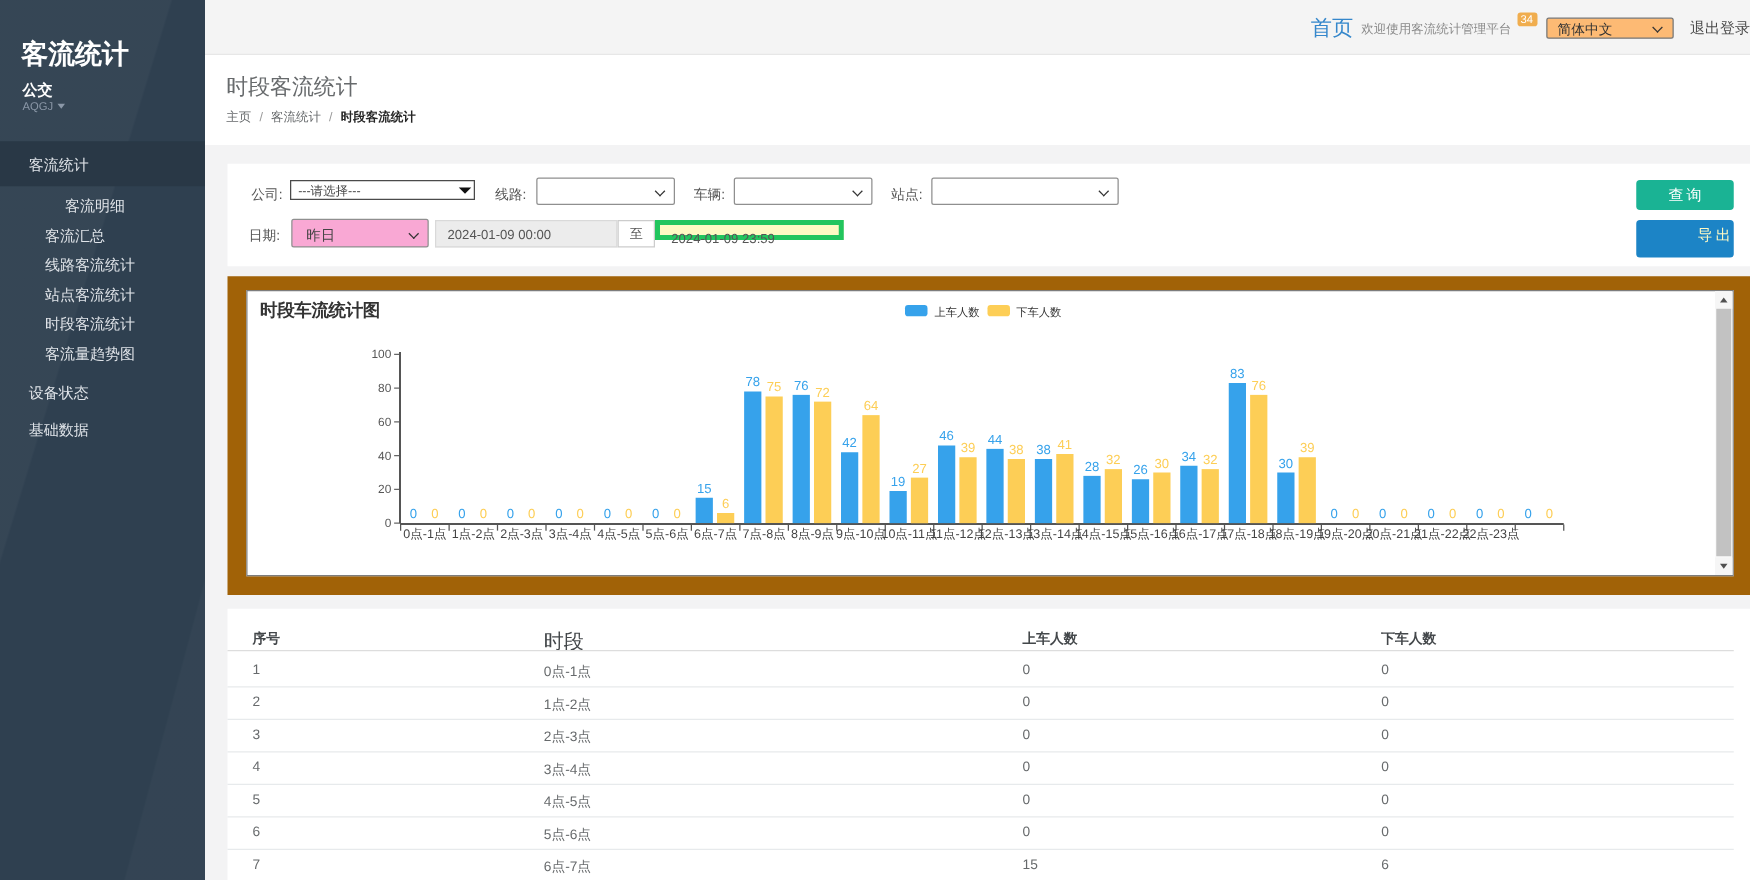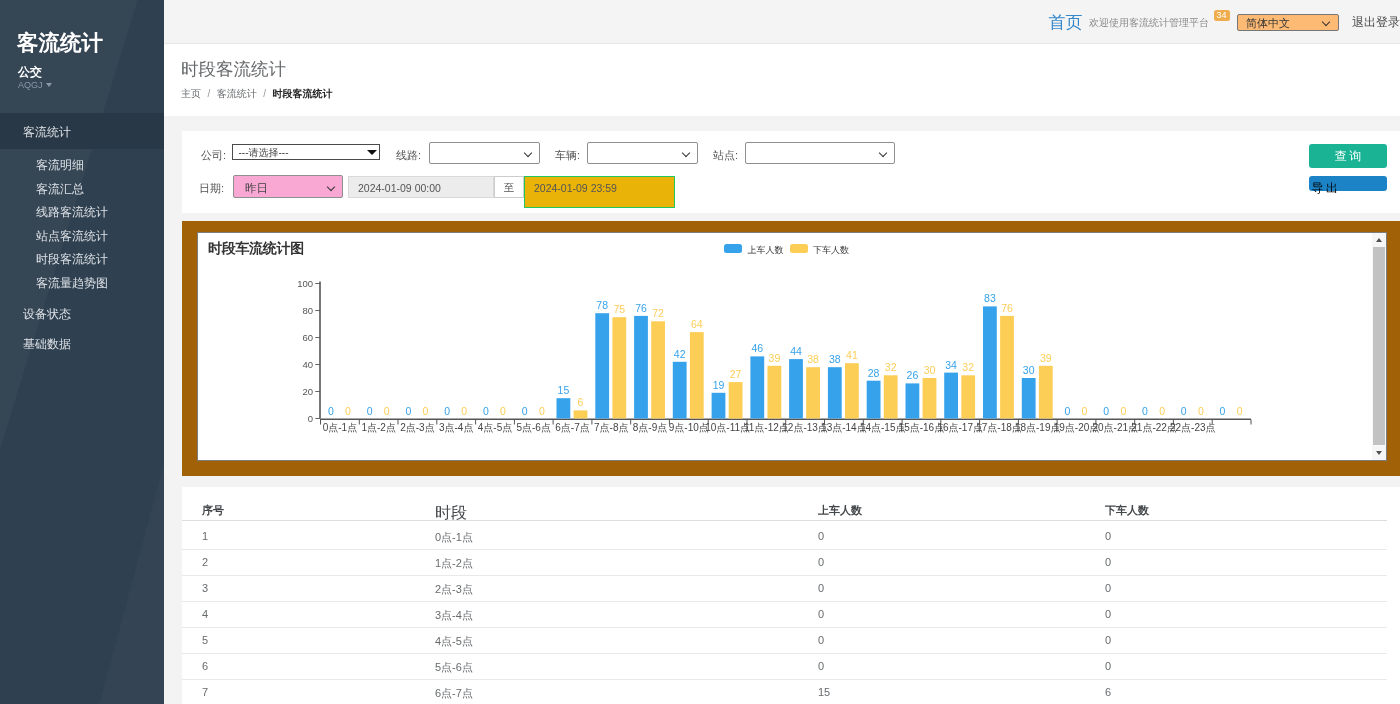--- a/index.html
+++ b/index.html
@@ -8,21 +8,21 @@
 </style></head>
 <body>
 
 <div class="abs" style="left:0;top:0;width:164px;height:704px;background:#2f4050;color:#dfe3e8;
  background-image:linear-gradient(107deg,rgba(255,255,255,0.03) 0 36%,rgba(255,255,255,0) 36.5%),linear-gradient(285deg,rgba(255,255,255,0.022) 0 18%,rgba(255,255,255,0) 18.5%)">
   <div class="abs" style="left:17px;top:27.5px;font-size:21.5px;font-weight:bold;color:#fff">客流统计</div>
   <div class="abs" style="left:18px;top:64px;font-size:12px;font-weight:bold;color:#fff">公交</div>
   <div class="abs" style="left:18px;top:80px;font-size:9px;color:#8b98a8">AQGJ<span style="display:inline-block;width:0;height:0;border-left:3.5px solid transparent;border-right:3.5px solid transparent;border-top:4.5px solid #8b98a8;vertical-align:1.5px;margin-left:3px"></span></div>
   <div class="abs" style="left:0;top:113px;width:164px;height:36px;background:#293846"></div>
   <div class="abs" style="left:23px;top:124px;font-size:12px">客流统计</div>
-  <div style="position:absolute;left:36px;top:157px;font-size:12px">客流明细</div>
+  <div style="position:absolute;left:52px;top:157px;font-size:12px">客流明细</div>
 <div style="position:absolute;left:36px;top:181px;font-size:12px">客流汇总</div>
 <div style="position:absolute;left:36px;top:204px;font-size:12px">线路客流统计</div>
 <div style="position:absolute;left:36px;top:228px;font-size:12px">站点客流统计</div>
 <div style="position:absolute;left:36px;top:251px;font-size:12px">时段客流统计</div>
 <div style="position:absolute;left:36px;top:275px;font-size:12px">客流量趋势图</div>
   <div class="abs" style="left:23px;top:306px;font-size:12px">设备状态</div>
   <div class="abs" style="left:23px;top:336px;font-size:12px">基础数据</div>
 </div>
 
 <div class="abs" style="left:164px;top:0;width:1236px;height:44px;background:#f4f4f4;border-bottom:1px solid #e7e7e7">
@@ -61,25 +61,25 @@
     </div>
   <div class="abs" style="left:17px;top:50px;font-size:11px;color:#555">日期:</div>
   <div class="abs" style="left:51px;top:44px;width:110px;height:23px;border:1px solid #8f8f8f;border-radius:2px;background:#f9a8d4">
     <span class="abs" style="left:11px;top:5px;font-size:11.5px;color:#444">昨日</span>
     <span class="chev" style="right:8px;top:7.5px"></span>
   </div>
   <div class="abs" style="left:166px;top:45px;width:146px;height:22px;background:#ececec;border:1px solid #d9d9d9">
     <span class="abs" style="left:9px;top:5px;font-size:10.5px;color:#555">2024-01-09 00:00</span>
   </div>
   <div class="abs" style="left:312px;top:45px;width:30px;height:22px;background:#fff;border:1px solid #ccc;text-align:center;font-size:10.5px;color:#555;line-height:20px">至</div>
-  <div class="abs" style="left:342px;top:45px;width:151px;height:32px;background:#eab308;border:1px solid #22c55e">
+  <div class="abs" style="left:342px;top:45px;width:151px;height:16px;background:#fef9c3;border:4px solid #22c55e">
     <span class="abs" style="left:9px;top:5px;font-size:10.5px;color:#555">2024-01-09 23:59</span>
   </div>
   <div class="abs" style="left:1127px;top:13px;width:78px;height:24px;background:#1ab394;border-radius:3px;color:#fff;font-size:12px;text-align:center;line-height:24px;letter-spacing:2.5px;text-indent:2.5px">查询</div>
-  <div class="abs" style="left:1127px;top:45px;width:78px;height:15px;background:#1c84c6;border-radius:3px;color:#000000;font-size:12px;text-align:left;line-height:25px;letter-spacing:2.5px;text-indent:2.5px">导出</div>
+  <div class="abs" style="left:1127px;top:45px;width:78px;height:30px;background:#1c84c6;border-radius:3px;color:#fef9c3;font-size:12px;text-align:right;line-height:25px;letter-spacing:2.5px;text-indent:2.5px">导出</div>
 </div>
 
 <div class="abs" style="left:182px;top:221px;width:1218px;height:255px;background:#a16207">
   <div class="abs" style="left:15px;top:11px;width:1190px;height:229px;border:1px solid #7d7d7d;background:#fff;overflow:hidden">
     <div class="abs" style="left:10px;top:7px;font-size:14px;font-weight:bold;color:#333;letter-spacing:-0.3px">时段车流统计图</div>
     <div class="abs" style="left:526px;top:11px;width:18px;height:9px;background:#36a2eb;border-radius:2.5px"></div>
     <div class="abs" style="left:549.5px;top:10.5px;font-size:9px;color:#333">上车人数</div>
     <div class="abs" style="left:591.5px;top:11px;width:18px;height:9px;background:#fdce56;border-radius:2.5px"></div>
     <div class="abs" style="left:615px;top:10.5px;font-size:9px;color:#333">下车人数</div>
     <svg width="1188" height="227" style="position:absolute;left:0;top:0">

